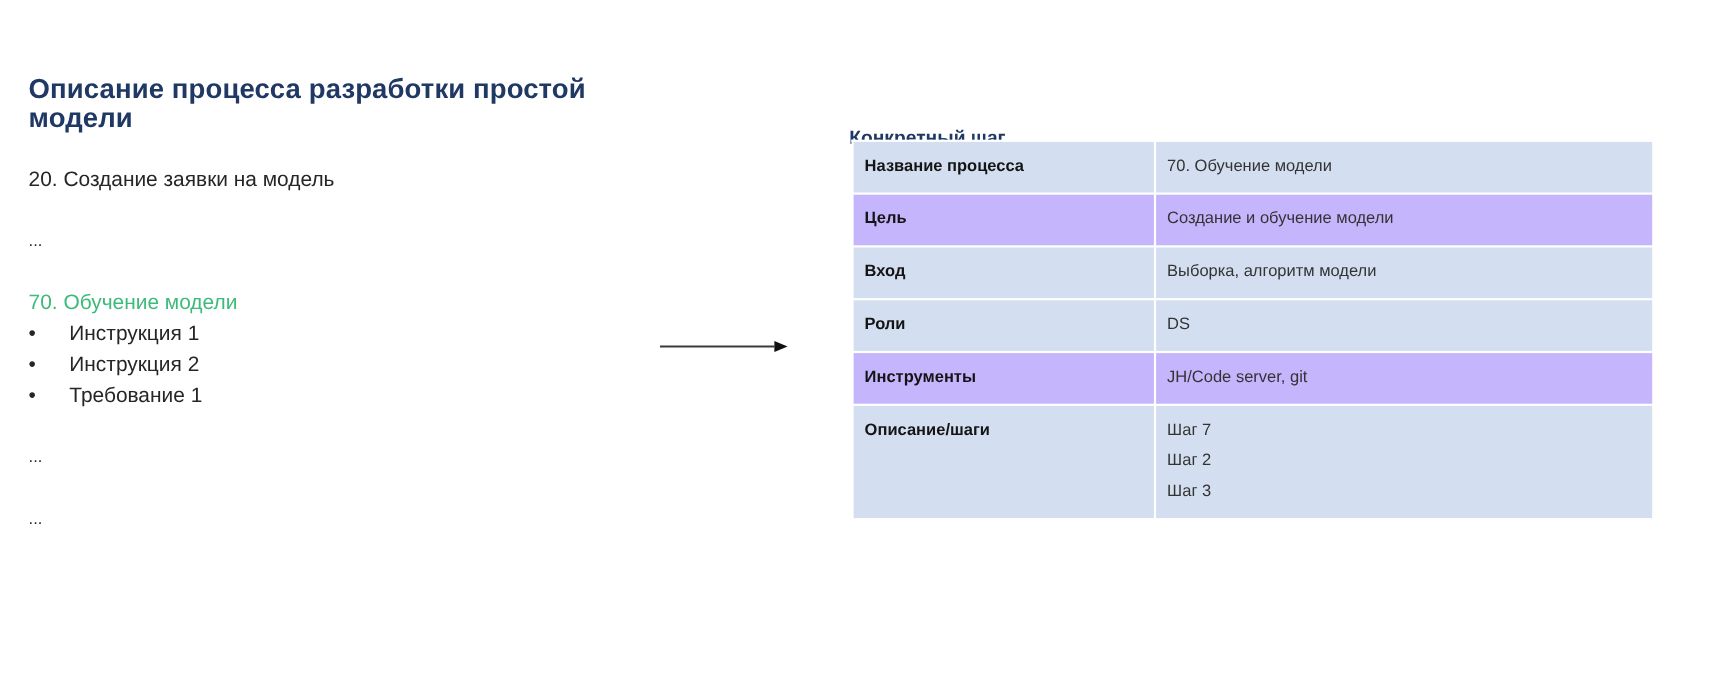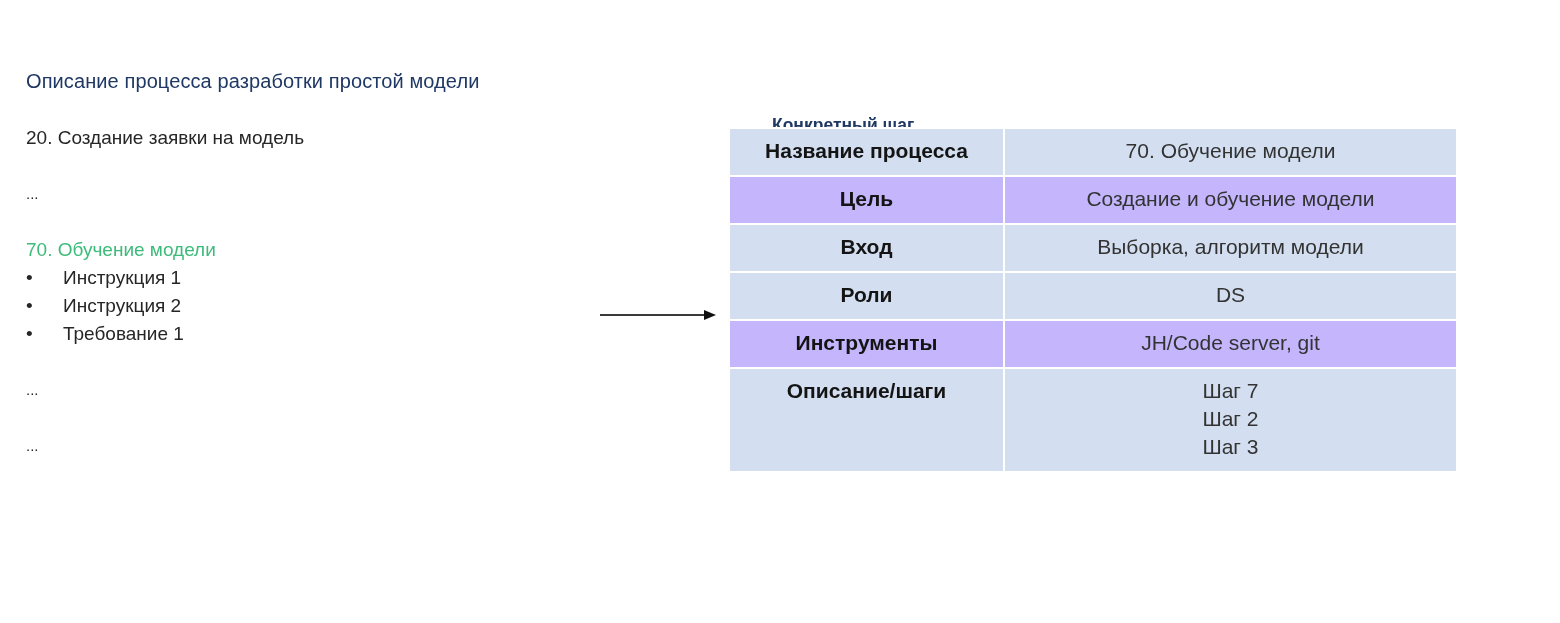--- a/index.html
+++ b/index.html
@@ -15,22 +15,22 @@
       font-family: "Liberation Sans", "DejaVu Sans", sans-serif;
       color: #262626;
     }
     .left-col {
       position: absolute;
       left: 26px;
       top: 68px;
       width: 540px;
     }
     .section-title {
-      font-size: 20px;
-      font-weight: normal;
+      font-size: 25px;
+      font-weight: bold;
       color: #1f3864;
       margin: 0;
       line-height: 26px;
       letter-spacing: 0.1px;
     }
     .proc-list {
       margin-top: 30px;
       font-size: 19px;
       line-height: 28px;
     }
@@ -74,26 +74,25 @@
     }
     .right-title {
       font-size: 17.5px;
       font-weight: bold;
       color: #1f3864;
       line-height: 26px;
       margin-top: 44px;
     }
     .step-table {
       position: absolute;
-      left: 728px;
+      left: 774px;
       top: 127px;
       width: 730px;
       border-collapse: collapse;
-      font-size: 21px;
-      text-align: center;
+      font-size: 15px;
     }
     .step-table td {
       border: 2px solid #ffffff;
       padding: 8px 10px 10px 10px;
       vertical-align: top;
       line-height: 28px;
     }
     .step-table tr.odd td {
       background: #d3dff0;
     }

